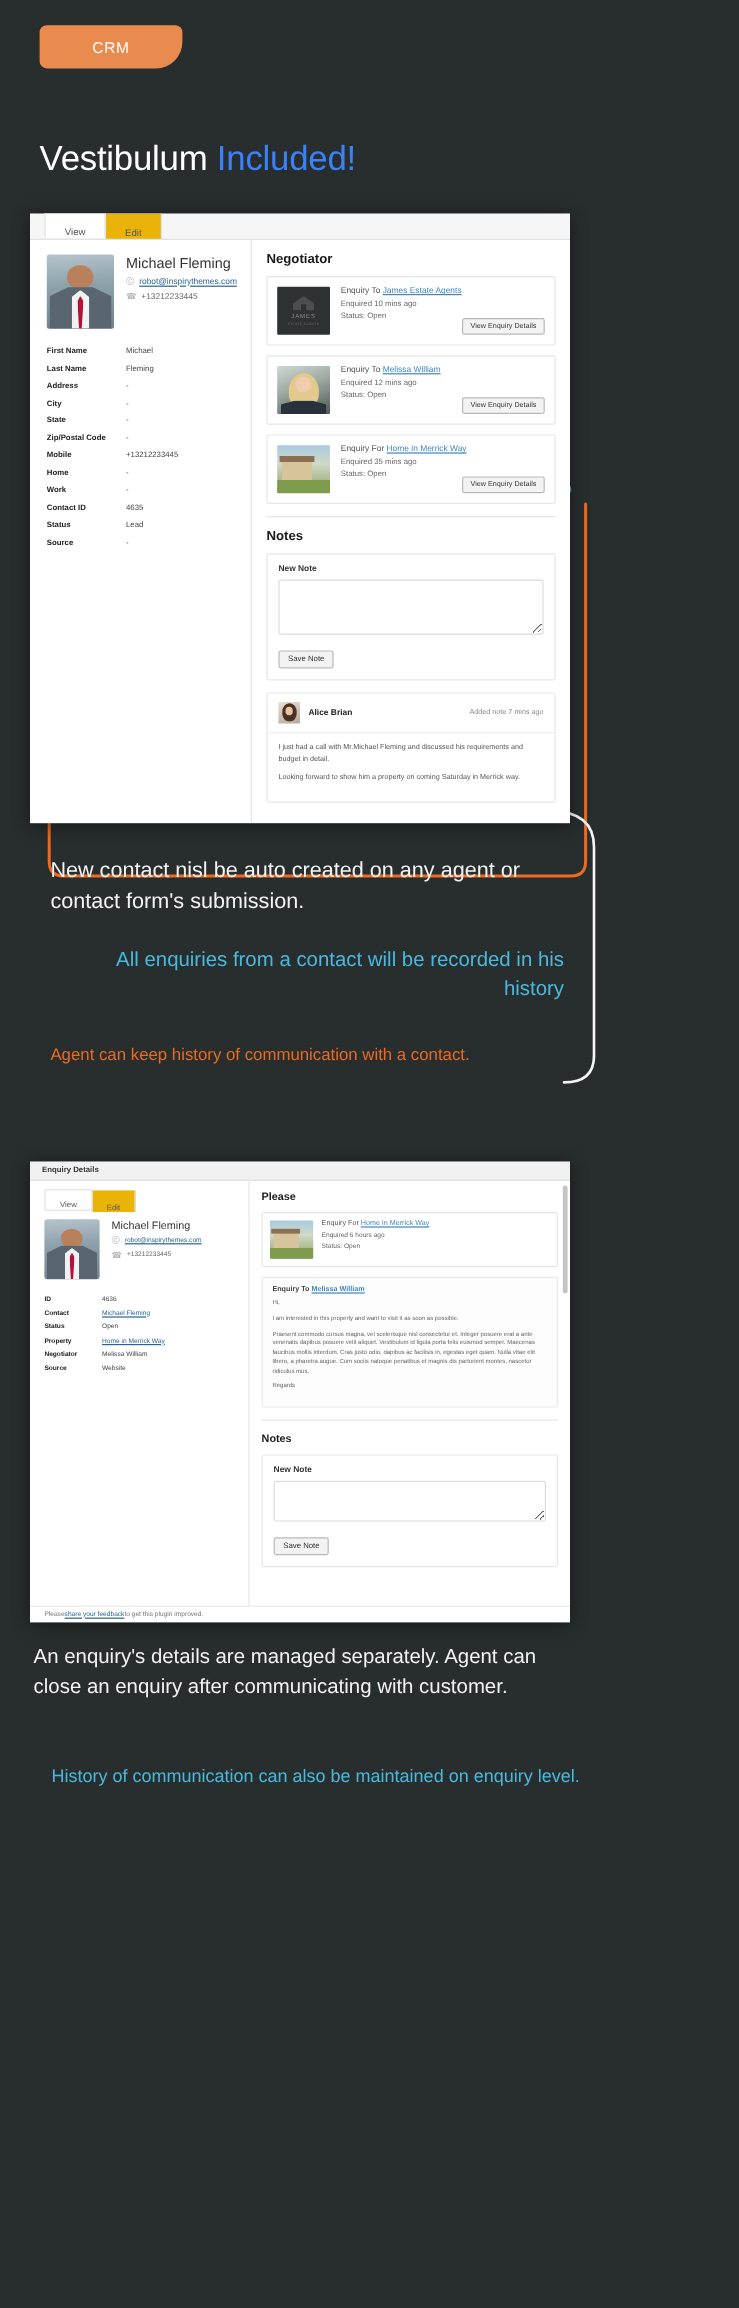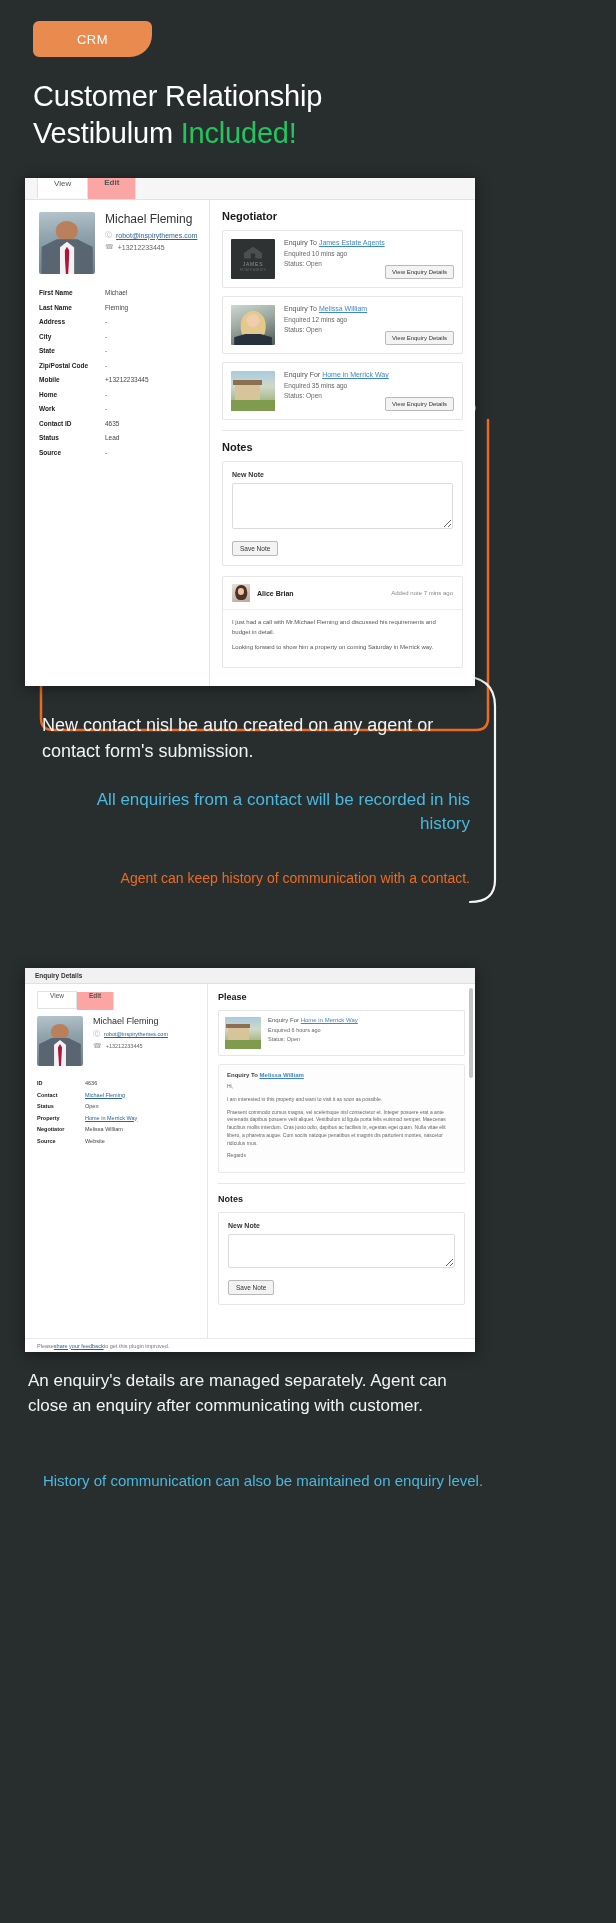--- a/index.html
+++ b/index.html
@@ -25,41 +25,41 @@
 
   
   .heading {
     position: absolute; left: 33px; top: 78px;
     width: 520px;
     color: #fefefe;
     font-size: 29px; line-height: 37px;
     font-weight: 300;
     letter-spacing: -.2px;
   }
-  .heading .accent { color: #22c55e; }
+  .heading .accent { color: #3b82f6; }
 
   
   .shot {
     position: absolute;
     background: #ffffff;
     box-shadow: 0 2px 14px rgba(0,0,0,.45);
     overflow: hidden;
   }
 
   
   #shot1 { left: 25px; top: 178px; width: 450px; height: 508px; }
 
   .tabbar { height: 22px; background:#f6f6f6; border-bottom:1px solid #e2e2e2;
             display:flex; padding-left:12px; }
-  .tab { font-size:8px; color:#555; padding:0 16px; display:flex; align-items:flex-start;
+  .tab { font-size:8px; color:#555; padding:0 16px; display:flex; align-items:flex-end;
          border-right:1px solid #e2e2e2; }
   .tab.active { background:#fff; border-top:1px solid #e2e2e2;
                 border-left:1px solid #e2e2e2; position:relative; top:-1px;
                 padding-top:1px; }
-  .tab.inactive { background:#fca5a5;font-weight:bold; }
+  .tab.inactive { background:#eab308; }
 
   .shot1-body { display:flex; height:calc(100% - 22px); }
   .col-left { width:185px; border-right:1px solid #e6e6e6; padding:12px 10px 0 14px; }
   .col-right { flex:1; padding:10px 12px 0 12px; overflow:hidden; }
 
   .person-head { display:flex; gap:10px; }
   .avatar-lg { width:56px; height:62px; border-radius:2px; overflow:hidden; flex:none;
                background: linear-gradient(175deg,#b6c4cc 0%,#8fa3ad 40%,#6d808c 100%);
                position:relative; }
   .avatar-lg .face { position:absolute; left:50%; top:15%; transform:translateX(-50%);
@@ -182,21 +182,21 @@
                background:#c4c4c4; border-radius:2px; }
 
   
   .callout { position:absolute; width:428px; }
   .c-white { color:#f3f3f3; font-size:18px; line-height:26px; font-weight:300; }
   .c-blue  { color:#4ab9dd; font-size:17px; line-height:24px; font-weight:300; }
   .c-orange{ color:#ec6b23; font-size:14px; line-height:20px; font-weight:300; }
 
   #callout1 { left:42px; top:712px; text-align:left; }
   #callout2 { left:42px; top:788px; text-align:right; }
-  #callout3 { left:42px; top:868px; text-align:right; }
+  #callout3 { left:42px; top:868px; }
 
   #callout4 { left:28px; top:1368px; text-align:left; color:#f3f3f3;
               font-size:17px; line-height:25px; font-weight:300; width:460px; }
   #callout5 { left:28px; top:1470px; text-align:center; color:#4ab9dd;
               font-size:15px; line-height:22px; font-weight:300; width:470px; }
 
   
   svg.conn { position:absolute; left:0; top:0; width:616px; height:1923px;
              pointer-events:none; }
 </style>
@@ -211,21 +211,21 @@
   <path d="M459,676 Q495,676 495,706 L495,880 Q495,902 470,902" fill="none" stroke="#f5f5f5" stroke-width="2.2" stroke-linecap="round"></path>
   <circle cx="459" cy="676" r="5.5" fill="#ec6b23"></circle>
   <circle cx="51" cy="1317" r="6" fill="#4ab9dd"></circle>
 </svg>
 
 <div class="badge">
   <span>CRM</span>
 </div>
 
 <div class="heading">
-  <span>Customer Relationship</span><br>
+  <br>
   <span>Vestibulum </span><span class="accent">Included!</span>
 </div>
 
 <div class="shot" id="shot1">
 
   <div class="tabbar">
     <div class="tab active">
       <span>View</span>
     </div>
     <div class="tab inactive">

